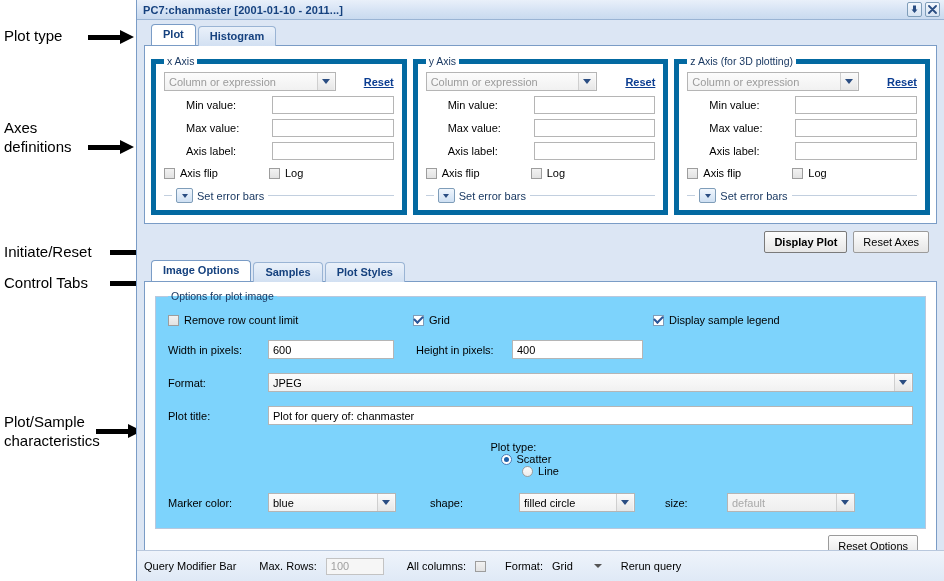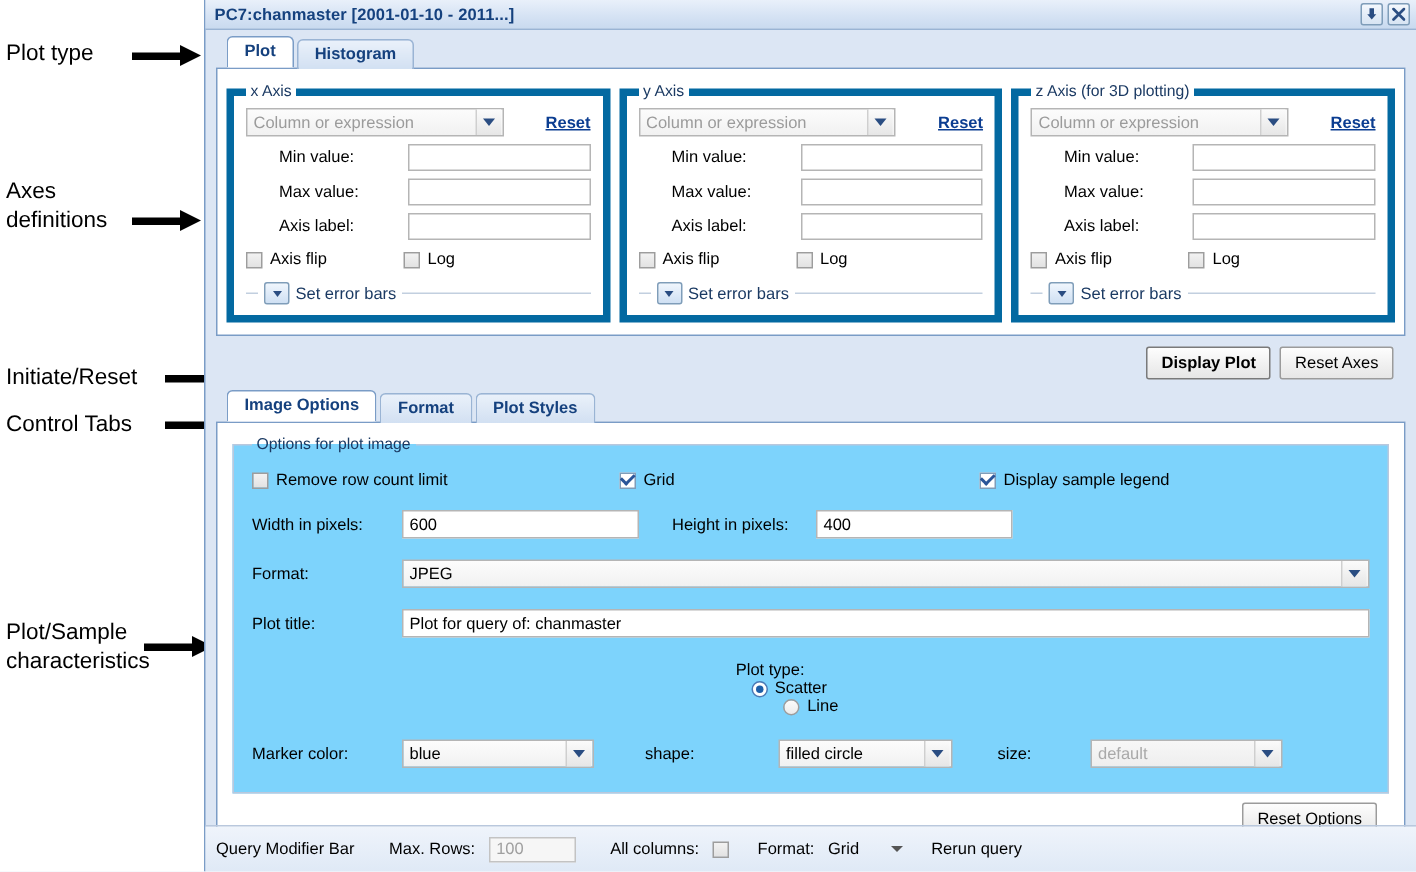--- a/index.html
+++ b/index.html
@@ -480,21 +480,21 @@
         </div>
       </div>
 
       <div class="actionbar">
         <span class="btn default">Display Plot</span>
         <span class="btn">Reset Axes</span>
       </div>
 
       <div class="tabstrip">
         <div class="tab active">Image Options</div>
-        <div class="tab">Format</div>
+        <div class="tab">Samples</div>
         <div class="tab">Plot Styles</div>
       </div>
 
       <div class="panel optpanel">
         <div class="optbody">
           <fieldset class="optgrp">
             <legend>Options for plot image</legend>
 
             <div class="orow" style="margin-top:4px;">
               <span class="ck" style="width:245px;">
@@ -506,21 +506,21 @@
                 <span class="cklabel">Grid</span>
               </span>
               <span class="ck">
                 <span class="box on"></span>
                 <span class="cklabel">Display sample legend</span>
               </span>
             </div>
 
             <div class="orow" style="margin-top:14px;">
               <span class="olabel w-lbl">Width in pixels:</span>
-              <span class="tinput" style="width:158px;">600</span>
+              <span class="tinput" style="width:126px;">600</span>
               <span class="olabel" style="width:96px; padding-left:22px;">Height in pixels:</span>
               <span class="tinput" style="width:131px;">400</span>
             </div>
 
             <div class="orow" style="margin-top:14px;">
               <span class="olabel w-lbl">Format:</span>
               <span class="sel" style="flex:1 1 auto;">
                 <span class="sval">JPEG</span>
                 <span class="arrowbox">
                     <span class="caret"></span>

